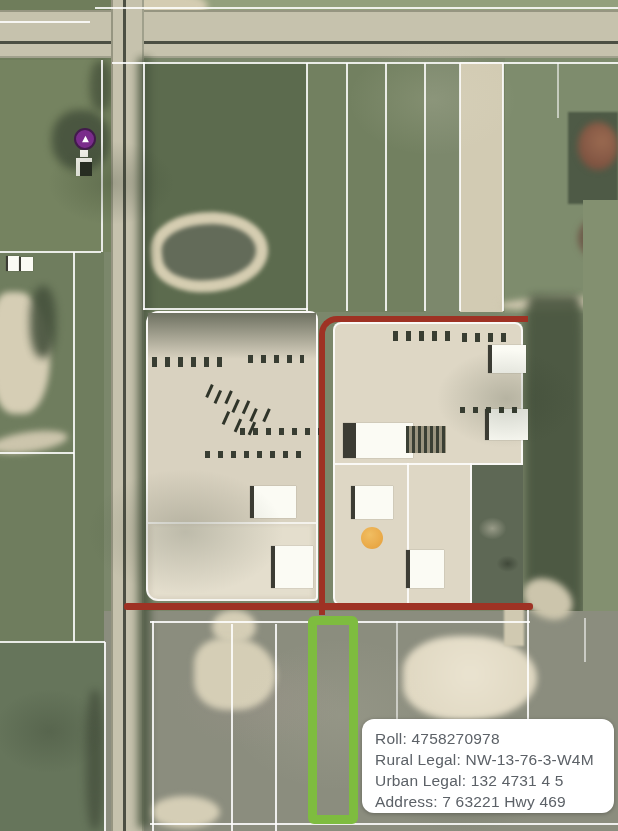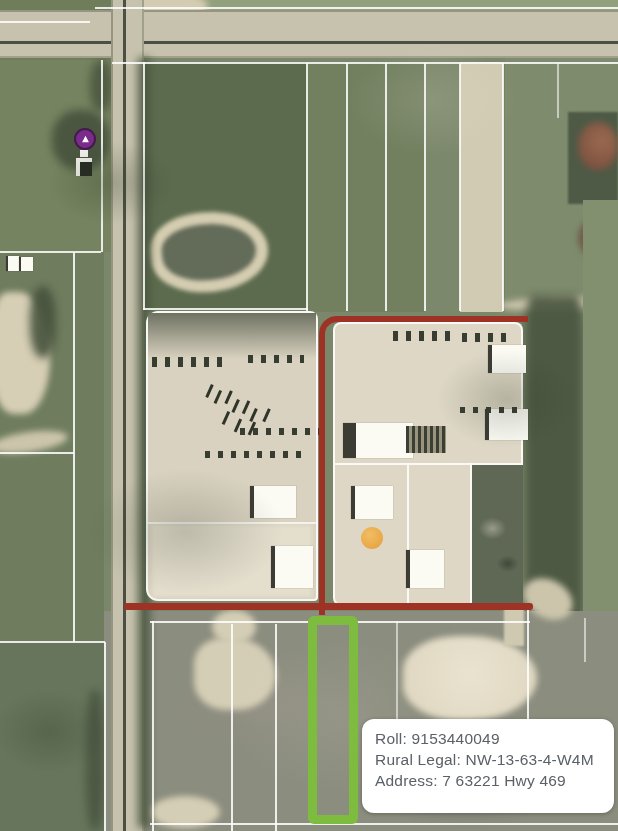--- a/index.html
+++ b/index.html
@@ -155,19 +155,20 @@
   <div id="red-corner" style="border-color: rgb(163, 49, 34);"></div>
   <div id="red-bottom" style="background-color: rgb(163, 49, 34);"></div>
   <div id="green-outline" style="border-color: rgb(124, 189, 58);"></div>
 
   <div id="purple-marker" style="background-color: rgb(125, 43, 143);">
       <span class="tri"></span>
     </div>
   <div id="orange-marker"></div>
 
   <div id="info-card" style="background-color: rgb(255, 255, 255); color: rgb(92, 97, 103);">
-    <span>Roll: 9153440049</span>
-    <span>Rural Legal: NW-13-63-4-W4M</span>
+    <span>Roll: 4758270978</span>
+    <span>Rural Legal: NW-13-76-3-W4M</span>
+    <span>Urban Legal: 132 4731 4 5</span>
     <span>Address: 7 63221 Hwy 469</span>
   </div>
 
   <div class="mottle"></div>
 </div>
 
 </body></html>

